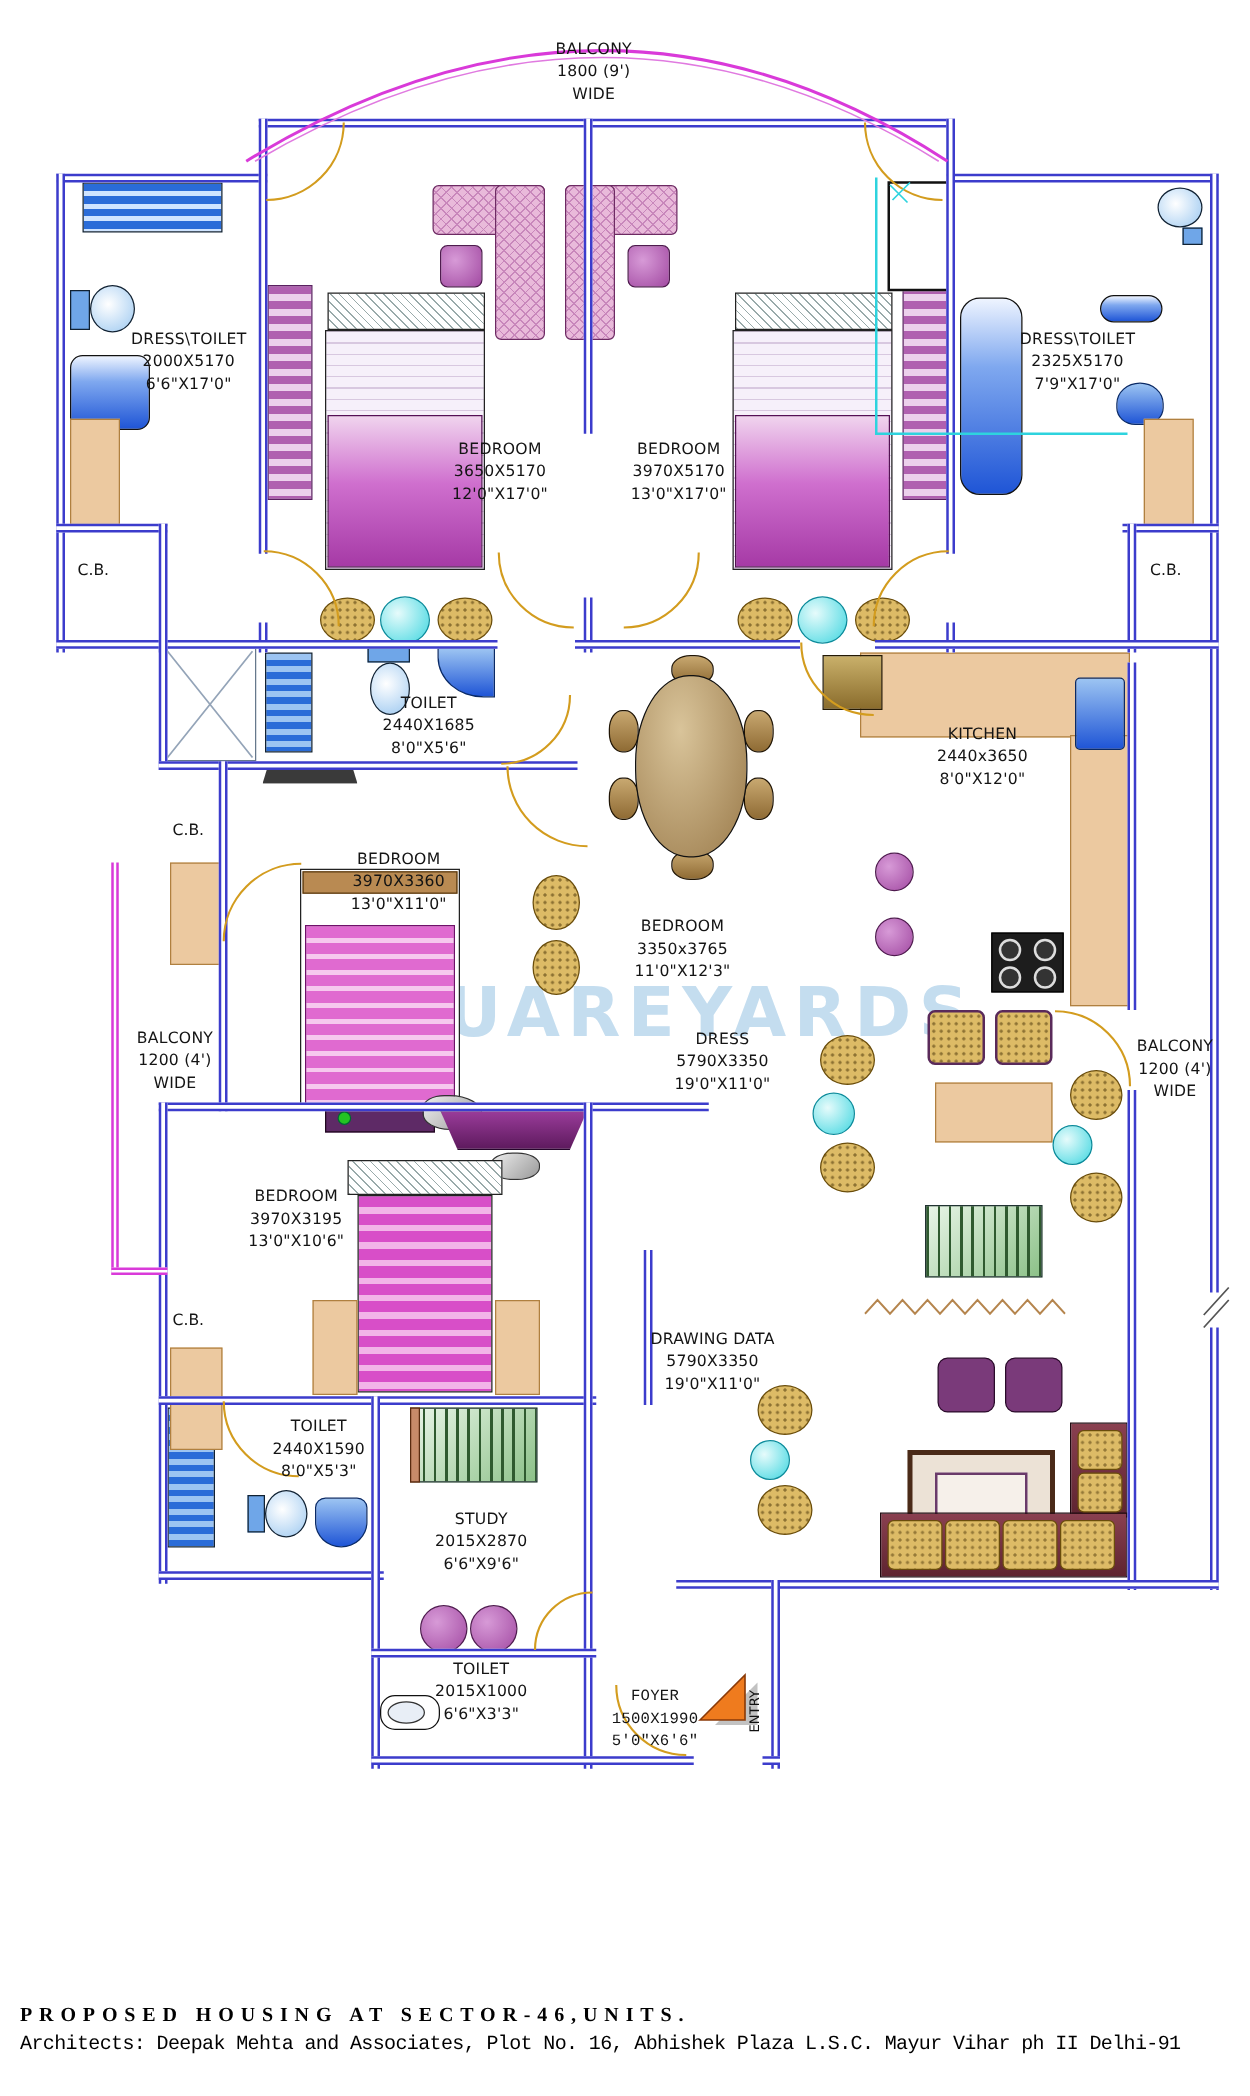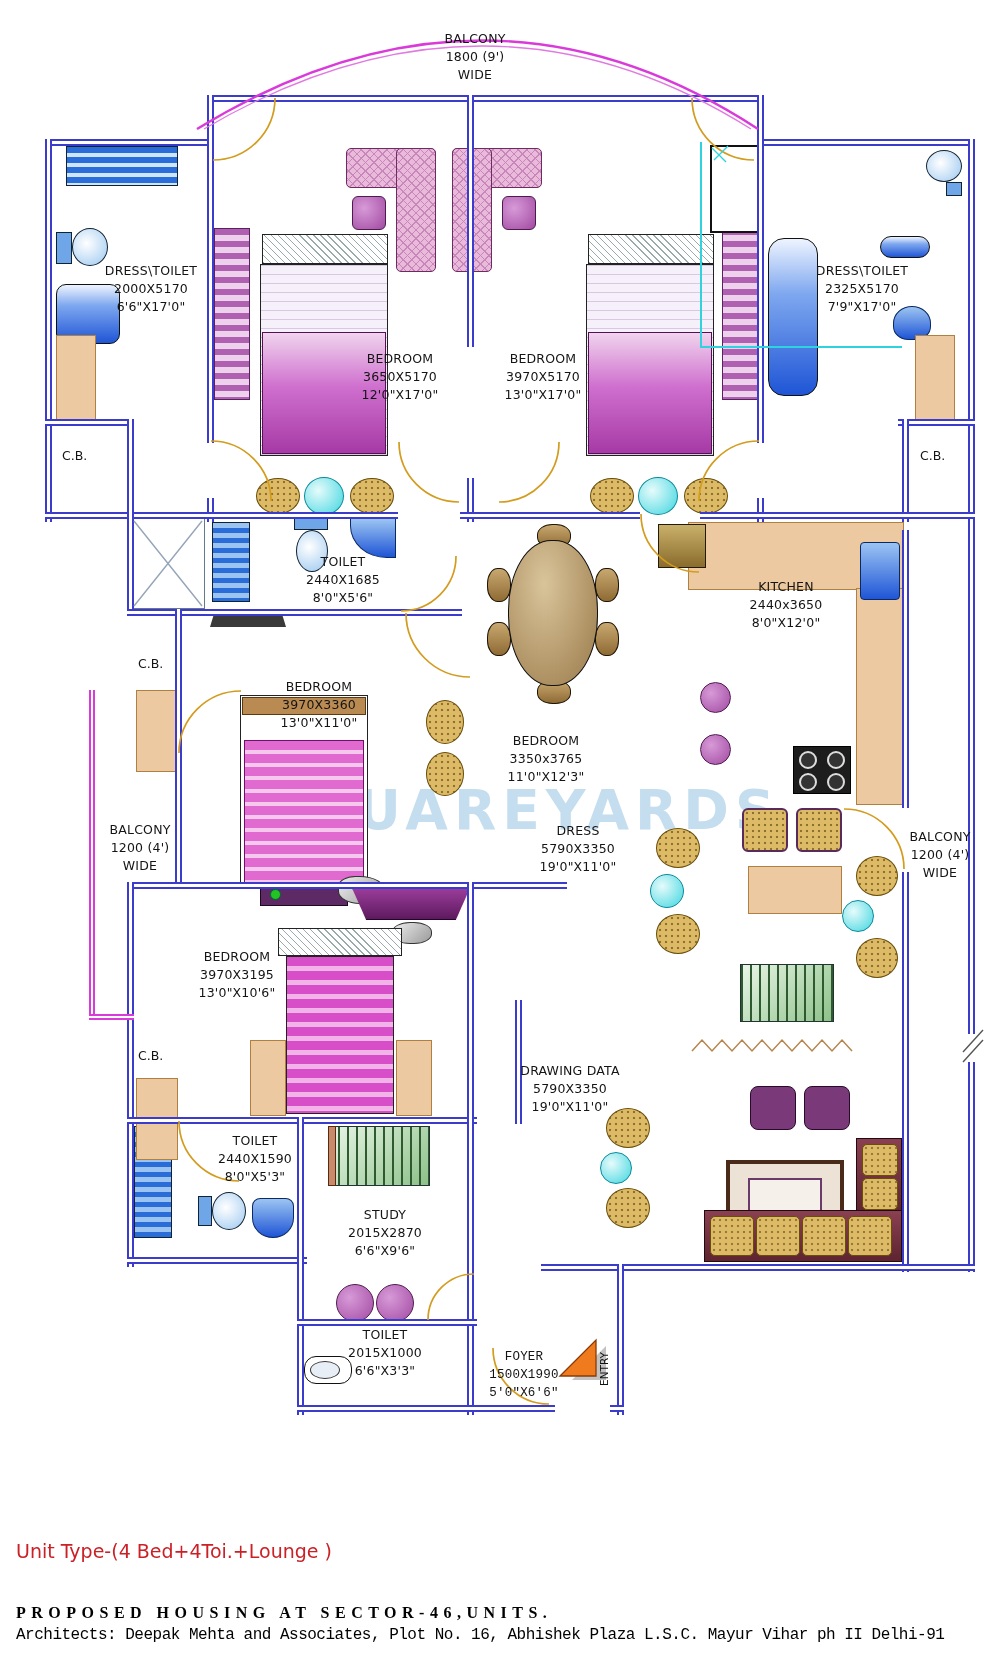--- a/index.html
+++ b/index.html
@@ -363,17 +363,16 @@
     <div>6'6"X3'3"</div>
   </div>
 
   <div class="cbl" style="left:62px;top:448px;">C.B.</div>
   <div class="cbl" style="left:920px;top:448px;">C.B.</div>
   <div class="cbl" style="left:138px;top:656px;">C.B.</div>
   <div class="cbl" style="left:138px;top:1048px;">C.B.</div>
 
   <div class="entry" style="left:598px;top:1328px;height:58px;">ENTRY</div>
 
-  <div class="titleRed" style="left:16px;top:1540px;">Unit Type-(4 Bed+4Toi.+Lounge )</div>
   <div class="titleProj" style="left:16px;top:1604px;">PROPOSED HOUSING AT SECTOR-46,UNITS.</div>
   <div class="titleArch" style="left:16px;top:1626px;">Architects: Deepak Mehta and Associates, Plot No. 16, Abhishek Plaza L.S.C. Mayur Vihar ph II Delhi-91</div>
 
 </div>
 
 </body></html>

